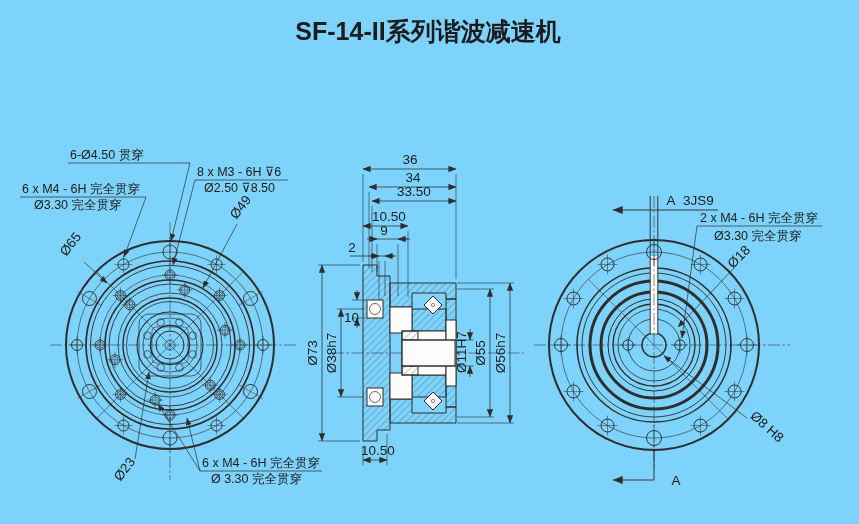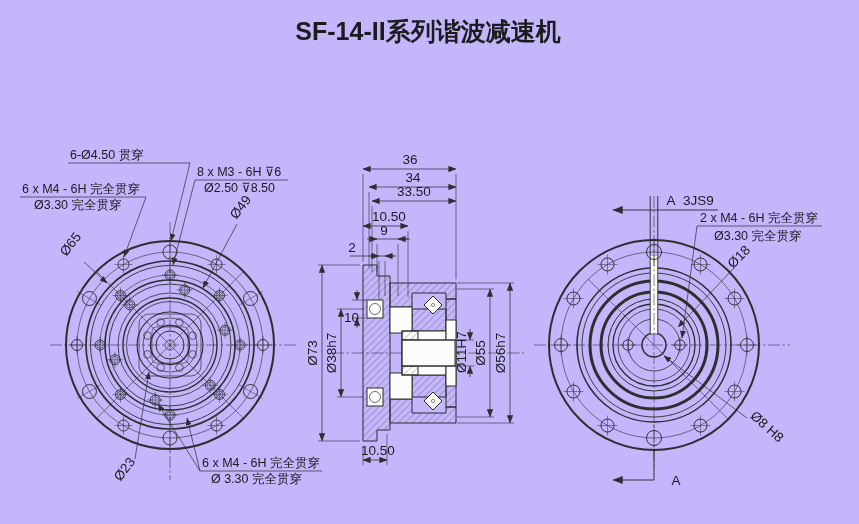--- a/index.html
+++ b/index.html
@@ -1,16 +1,16 @@
 <!DOCTYPE html>
 <html><head>
 <meta charset="utf-8">
 <style>
   html,body{margin:0;padding:0;background:#ffffff;}
-  .wrap{position:relative;width:859px;height:524px;background:#c4b5fd;overflow:hidden;
+  .wrap{position:relative;width:859px;height:524px;background:#7dd3fc;overflow:hidden;
         font-family:"Liberation Sans",sans-serif;}
   svg{position:absolute;left:0;top:0;}
   .ln{stroke:#2e2e2e;fill:none;}
   .s05{stroke-width:.55}.s1{stroke-width:.7}.s2{stroke-width:.95}
   .cl{stroke-width:.55;stroke-dasharray:12 2.5 2.5 2.5}
   .ext{stroke-width:.6}
   .dim{stroke-width:.75}
   .h{fill:url(#hh);stroke:#2e2e2e;stroke-width:1;}
   .w{fill:#fcfcfa;stroke:#2e2e2e;stroke-width:1;}
   text{fill:#1c1c1c;}

